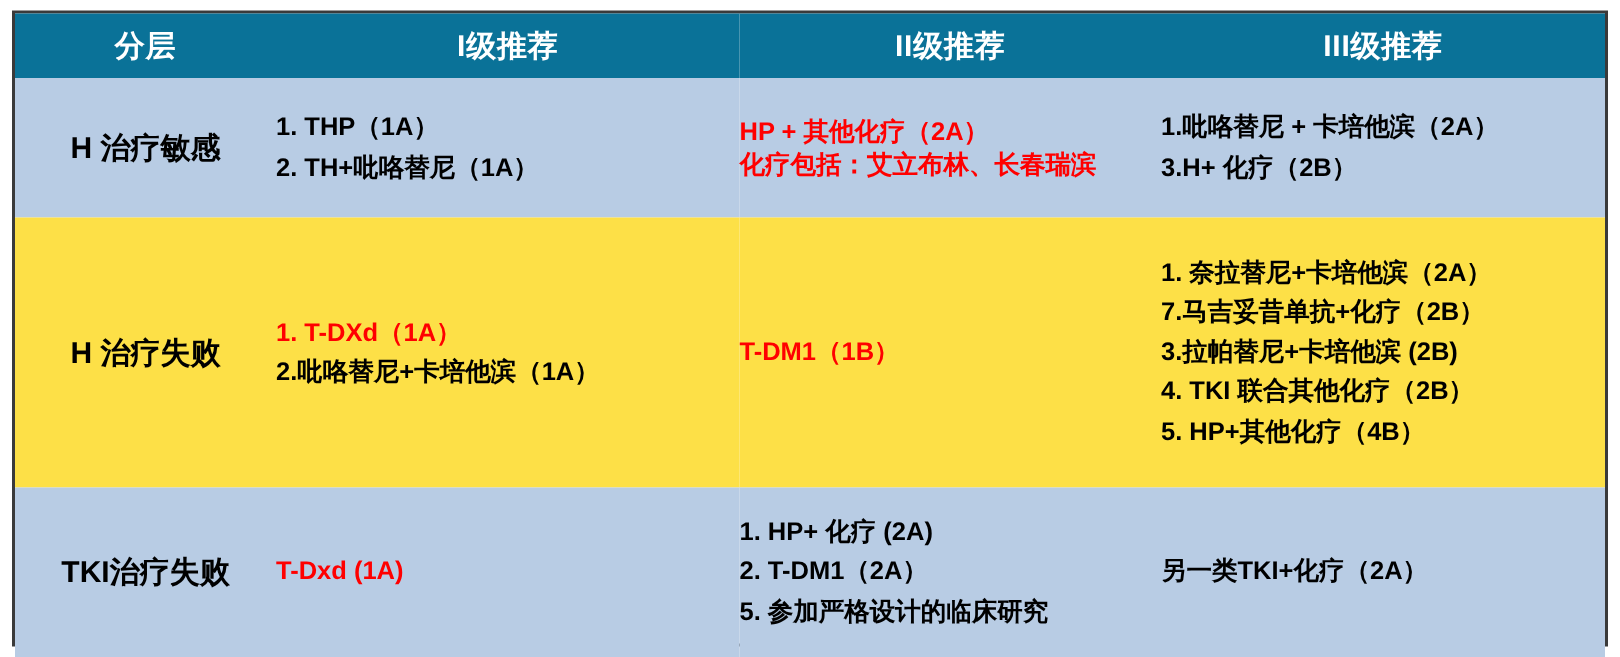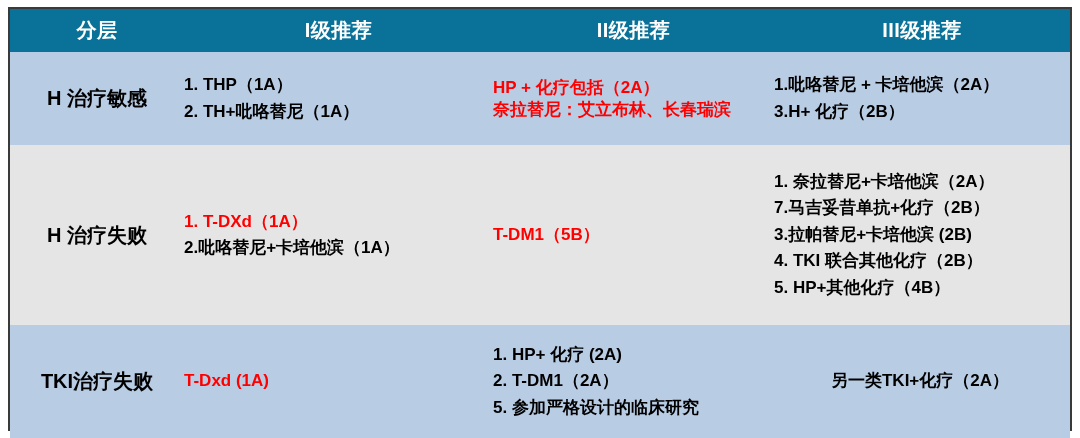--- a/index.html
+++ b/index.html
@@ -40,21 +40,21 @@
     font-size:20px;
     font-weight:bold;
     text-align:center;
     border-right:2px solid #ffffff;
     letter-spacing:.5px;
   }
   thead th:last-child{border-right:0;}
 
   
   tr.row-blue td{background:#b8cce4;}
-  tr.row-beige td{background:#e5e5e5;}
+  tr.row-beige td{background:#fde047;}
   tr.r1{height:93px;}
   tr.r2{height:180px;}
   tr.r3{height:113px;}
 
   td.cell{
     border-right:2px solid #ffffff;
     border-bottom:2px solid #ffffff;
   }
   td.cell:last-child{border-right:0;}
   tr.r3 td.cell{border-bottom:0;}
@@ -66,21 +66,21 @@
     color:#000000;
   }
   td.body-cell{
     padding:4px 0 4px 12px;
     font-size:17px;
     font-weight:bold;
     color:#000000;
     line-height:1.55;
   }
   td.body-cell.center-cell{
-    text-align:center;
+    text-align:left;
     padding-left:0;
     padding-right:4px;
   }
   .line{white-space:nowrap;}
   .line.red{color:#ff0000;}
   .tight{line-height:1.28;}
 </style>
 </head>
 <body>
 
@@ -102,37 +102,37 @@
     </thead>
     <tbody>
 
       <tr class="row-blue r1">
         <td class="cell strata">H 治疗敏感</td>
         <td class="cell body-cell">
           <div class="line">1. THP（1A）</div>
           <div class="line">2. TH+吡咯替尼（1A）</div>
         </td>
         <td class="cell body-cell">
-          <div class="line red tight">HP + 化疗包括（2A）</div>
-          <div class="line red tight">奈拉替尼：艾立布林、长春瑞滨</div>
+          <div class="line red tight">HP + 其他化疗（2A）</div>
+          <div class="line red tight">化疗包括：艾立布林、长春瑞滨</div>
         </td>
         <td class="cell body-cell">
           <div class="line">1.吡咯替尼 + 卡培他滨（2A）</div>
           <div class="line">3.H+ 化疗（2B）</div>
         </td>
       </tr>
 
       <tr class="row-beige r2">
         <td class="cell strata">H 治疗失败</td>
         <td class="cell body-cell">
           <div class="line red">1. T-DXd（1A）</div>
           <div class="line">2.吡咯替尼+卡培他滨（1A）</div>
         </td>
         <td class="cell body-cell">
-          <div class="line red">T-DM1（5B）</div>
+          <div class="line red">T-DM1（1B）</div>
         </td>
         <td class="cell body-cell">
           <div class="line">1. 奈拉替尼+卡培他滨（2A）</div>
           <div class="line">7.马吉妥昔单抗+化疗（2B）</div>
           <div class="line">3.拉帕替尼+卡培他滨 (2B)</div>
           <div class="line">4. TKI 联合其他化疗（2B）</div>
           <div class="line">5. HP+其他化疗（4B）</div>
         </td>
       </tr>
 

